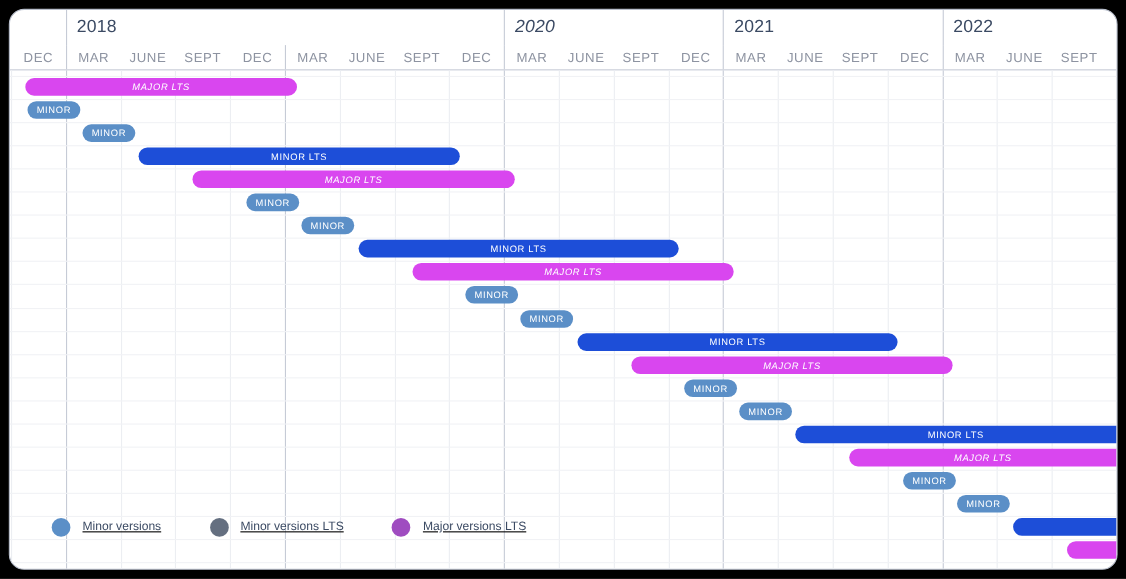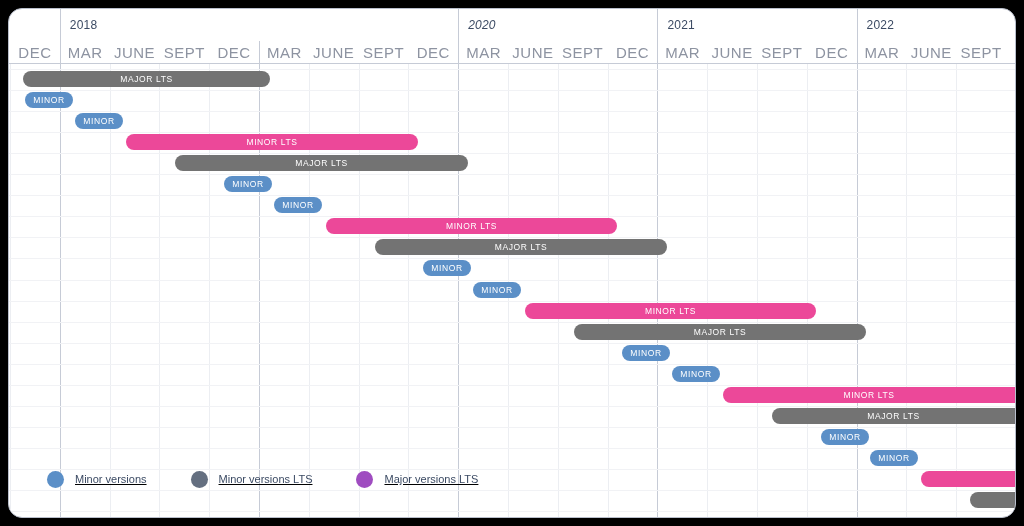--- a/index.html
+++ b/index.html
@@ -40,42 +40,42 @@
   .year-cell {
     position: absolute;
     top: 0; height: 32px;
     box-sizing: border-box;
     border-left: 1px solid #c6cbd6;
     display: flex;
     align-items: center;
   }
   .year-cell.first { border-left: none; }
   .year-label {
-    font-size: 12px;
+    font-size: 16px;
     color: #3b4a63;
     padding-left: 9px;
     letter-spacing: .2px;
     white-space: nowrap;
   }
   #monthRow {
     position: absolute;
     left: 0; top: 32px;
     width: 1006px; height: 22px;
   }
   .q-cell {
     position: absolute;
     top: 0; height: 22px;
     box-sizing: border-box;
     display: flex;
     align-items: center;
     justify-content: center;
   }
   .q-cell.ydiv { border-left: 1px solid #c6cbd6; }
   .q-label {
-    font-size: 15px;
+    font-size: 12px;
     color: #8d93a1;
     letter-spacing: .5px;
     white-space: nowrap;
   }
   #headRule {
     position: absolute;
     left: 0; top: 54px;
     width: 1006px; height: 1px;
     background: #c6cbd6;
   }
@@ -115,22 +115,22 @@
     overflow: hidden;
   }
   .bar-label {
     font-size: 8.5px;
     color: #ffffff;
     letter-spacing: .6px;
     white-space: nowrap;
     text-align: center;
   }
   .bar.minor     { background: #5b8fc7; }
-  .bar.minor-lts { background: #ec4899; }
-  .bar.major-lts { background: #737373; }
+  .bar.minor-lts { background: #1d4ed8; }
+  .bar.major-lts { background: #d946ef; font-style: italic; }
   
   #legend {
     position: absolute;
     left: 38px; top: 459px;
     height: 22px;
     display: flex;
     align-items: center;
     text-decoration: underline;
   }
   .legend-item {

